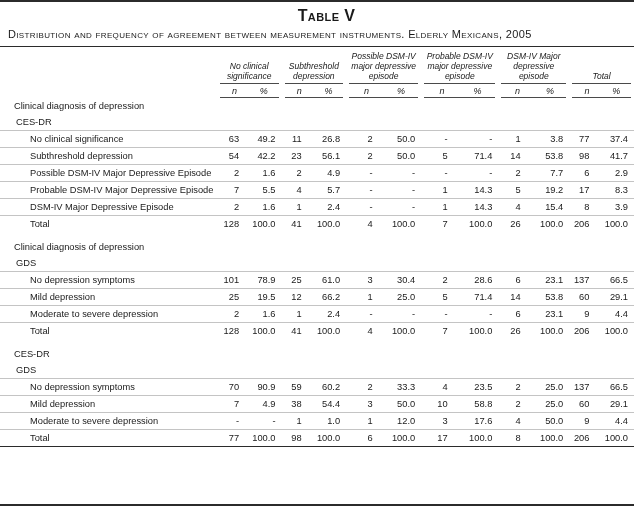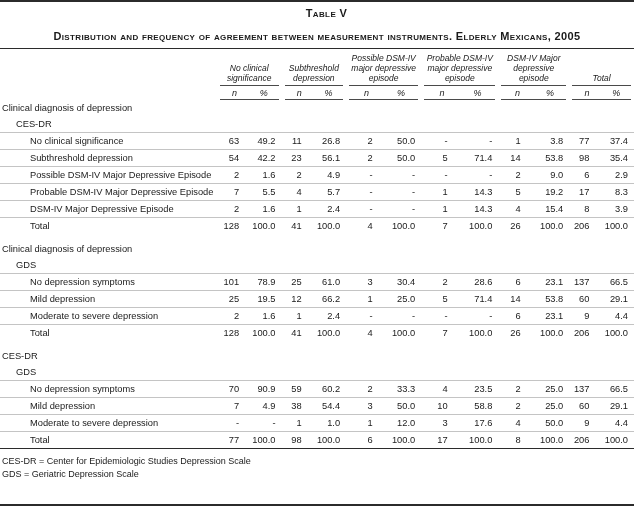--- a/index.html
+++ b/index.html
@@ -11,32 +11,32 @@
     overflow: hidden;
   }
   .page { width: 634px; height: 509px; position: relative; box-sizing: border-box; }
   .rule { width: 634px; }
   .rule-heavy { height: 2px; background: #2b2b2b; }
   .rule-light { height: 1px; background: #2b2b2b; }
   .title {
     text-align: center;
     font-variant: small-caps;
     font-weight: 700;
-    font-size: 11px;
+    font-size: 16px;
     margin-top: 5px;
     letter-spacing: 0.4px;
     margin-left: 19px;
   }
   .subtitle {
-    text-align: center;
+    text-align: left;
     font-variant: small-caps;
-    font-weight: 700;
+    font-weight: 400;
     font-size: 11px;
     letter-spacing: 0.35px;
-    margin: 11px 8px 6px;
+    margin: 3px 8px 6px;
   }
   table {
     width: 634px;
     border-collapse: collapse;
     table-layout: fixed;
     border-top: 1px solid #2b2b2b;
   }
   thead th {
     font-weight: 400;
     font-style: italic;
@@ -60,21 +60,21 @@
   tbody td {
     font-size: 9.3px;
     line-height: 11px;
     padding: 2.5px 2px;
   }
   tr.data-row td { border-top: 1px solid #c4c4c4; }
   td.num, td.pct { text-align: right; white-space: nowrap; }
   td.num { padding-right: 9px; }
   td.pct { padding-right: 6px; }
   td.label-cell { white-space: nowrap; overflow: visible; }
-  td.indent-0 { padding-left: 2px; }
+  td.indent-0 { padding-left: 14px; }
   td.indent-1 { padding-left: 16px; }
   td.indent-2 { padding-left: 30px; }
   tr.spacer td { height: 7px; padding: 0; }
   .bottom-rule { margin-top: 0; }
   .footnotes {
     font-size: 9px;
     line-height: 13px;
     padding: 6px 2px 2px 2px;
   }
   .end-rule { position: absolute; left: 0; bottom: 3px; }
@@ -195,34 +195,34 @@
           <td class="pct">42.2</td>
           <td class="num">23</td>
           <td class="pct">56.1</td>
           <td class="num">2</td>
           <td class="pct">50.0</td>
           <td class="num">5</td>
           <td class="pct">71.4</td>
           <td class="num">14</td>
           <td class="pct">53.8</td>
           <td class="num">98</td>
-          <td class="pct">35.4</td>
+          <td class="pct">41.7</td>
         </tr>
         <tr class="data-row">
           <td class="indent-2 label-cell">Possible DSM-IV Major Depressive Episode</td>
           <td class="num">2</td>
           <td class="pct">1.6</td>
           <td class="num">2</td>
           <td class="pct">4.9</td>
           <td class="num">-</td>
           <td class="pct">-</td>
           <td class="num">-</td>
           <td class="pct">-</td>
           <td class="num">2</td>
-          <td class="pct">9.0</td>
+          <td class="pct">7.7</td>
           <td class="num">6</td>
           <td class="pct">2.9</td>
         </tr>
         <tr class="data-row">
           <td class="indent-2 label-cell">Probable DSM-IV Major Depressive Episode</td>
           <td class="num">7</td>
           <td class="pct">5.5</td>
           <td class="num">4</td>
           <td class="pct">5.7</td>
           <td class="num">-</td>
@@ -400,20 +400,16 @@
           <td class="num">8</td>
           <td class="pct">100.0</td>
           <td class="num">206</td>
           <td class="pct">100.0</td>
         </tr>
       </tbody>
   </table>
 
   <div class="rule rule-light bottom-rule"></div>
 
-  <div class="footnotes">
-    <div>CES-DR = Center for Epidemiologic Studies Depression Scale</div>
-    <div>GDS = Geriatric Depression Scale</div>
-  </div>
 
   <div class="rule rule-heavy end-rule"></div>
 
 </div>
 
 </body></html>

